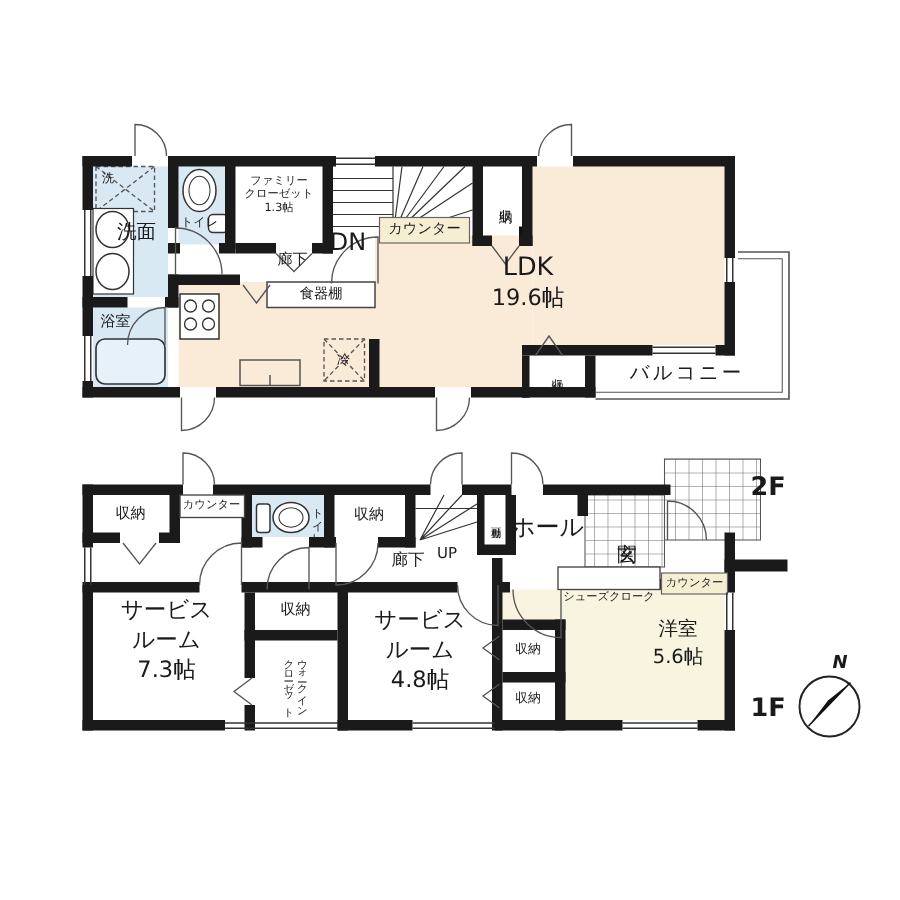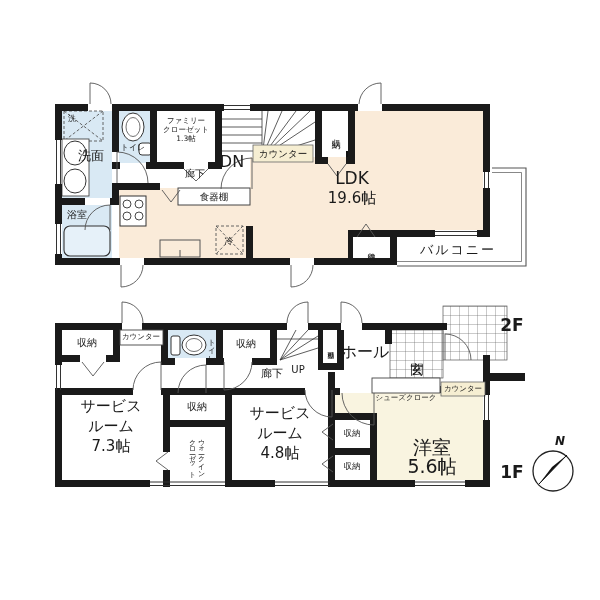--- a/index.html
+++ b/index.html
@@ -277,20 +277,20 @@
   <div>ウォークイン</div>
   <div>クローゼット</div>
 </div>
 <div class="lbl" style="left:280px;top:433px;font-size:15px;line-height:20px;">
   <div>サービス</div>
   <div>ルーム</div>
   <div>4.8帖</div>
 </div>
 <div class="lbl" style="left:352px;top:434px;font-size:8.5px;">収納</div>
 <div class="lbl" style="left:352px;top:467px;font-size:8.5px;">収納</div>
-<div class="lbl" style="left:432px;top:429px;font-size:19px;line-height:19px;margin-top:28px;">
+<div class="lbl" style="left:452px;top:429px;font-size:13px;line-height:19px;">
   <div>洋室</div>
   <div>5.6帖</div>
 </div>
 <div class="lbl big" style="left:512px;top:473px;font-size:17px;">1F</div>
 <div class="lbl" style="left:560px;top:442px;font-size:12px;font-style:italic;font-weight:600;">N</div>
 
 </div>
 
 </body></html>

